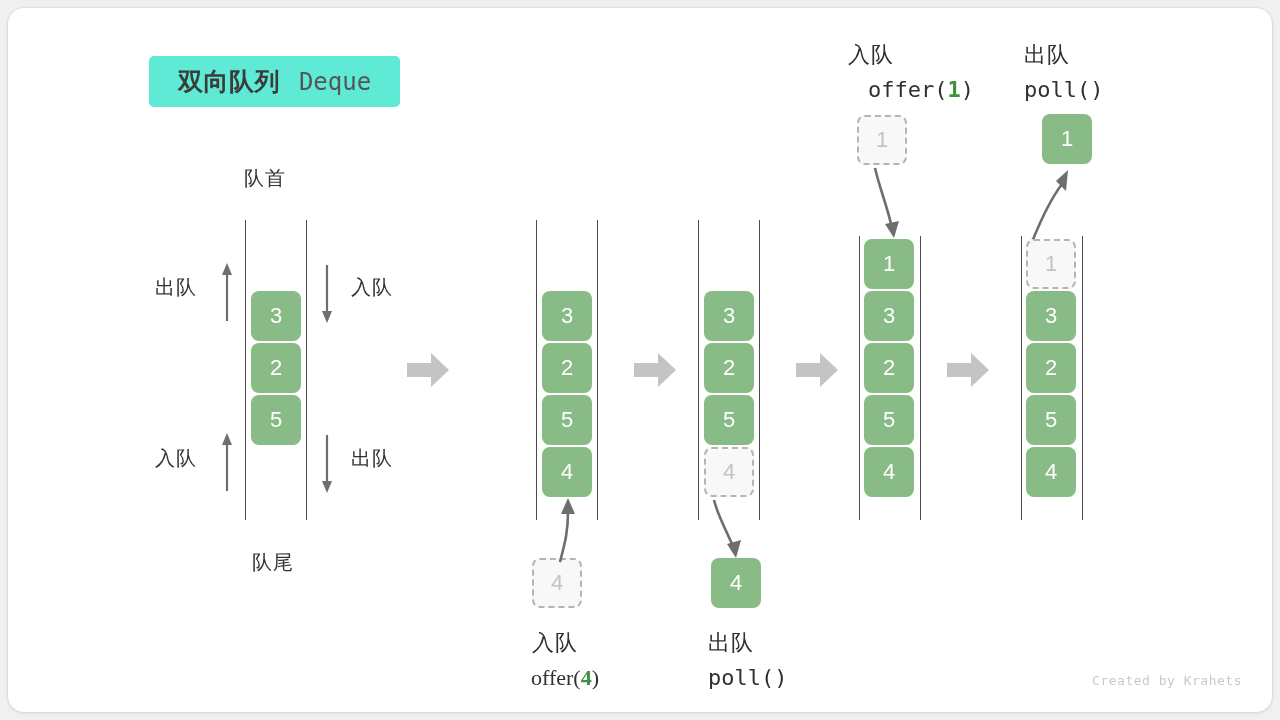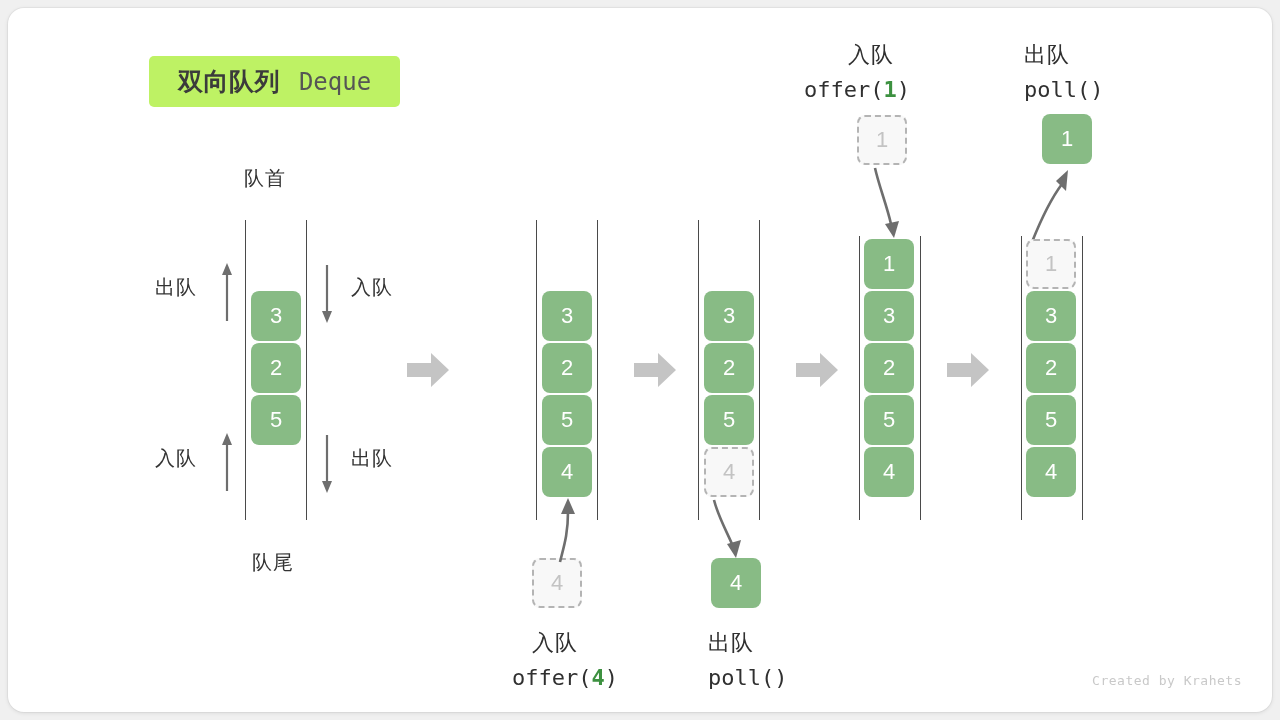--- a/index.html
+++ b/index.html
@@ -28,21 +28,21 @@
     box-shadow: 0 1px 4px rgba(0,0,0,0.10), 0 0 0 1px rgba(0,0,0,0.035);
   }
 
   
   .title-badge {
     position: absolute;
     left: 141px;
     top: 48px;
     width: 251px;
     height: 51px;
-    background: #bef264;
+    background: #5eead4;
     border-radius: 5px;
     display: flex;
     align-items: center;
     justify-content: center;
     gap: 11px;
     white-space: nowrap;
   }
   .title-cn {
     font-size: 25px;
     font-weight: bold;
@@ -192,21 +192,21 @@
       <div class="cell solid" style="left:534px; top:439px;">4</div>
 
       <div class="cell ghost" style="left:524px; top:550px;">4</div>
 
       <svg class="motion" style="left:520px; top:480px;" width="70" height="80">
         <path d="M 32 74 C 36 58, 40 46, 40 24" stroke="#6e6e6e" stroke-width="2.6" fill="none"></path>
         <polygon points="40,10 33,26 47,26" fill="#6e6e6e"></polygon>
       </svg>
 
       <div class="abs label-cn" style="left:524px; top:620px;">入队</div>
-      <div class="abs label-code" style="left:504px; top:657px;">
+      <div class="abs label-code" style="left:523px; top:657px;font-family:Liberation Serif, serif;">
         <span>offer(</span><span class="arg">4</span><span>)</span>
       </div>
     </div>
 
     <svg class="step-arrow" style="left:626px; top:345px;" viewBox="0 0 42 34">
       <polygon points="0,10 24,10 24,0 42,17 24,34 24,24 0,24" fill="#c4c4c4"></polygon>
     </svg>
 
     <div>
       <div class="rail" style="left:690px; top:212px; height:300px;"></div>
@@ -229,21 +229,21 @@
         <span>poll(</span><span class="arg"></span><span>)</span>
       </div>
     </div>
 
     <svg class="step-arrow" style="left:788px; top:345px;" viewBox="0 0 42 34">
       <polygon points="0,10 24,10 24,0 42,17 24,34 24,24 0,24" fill="#c4c4c4"></polygon>
     </svg>
 
     <div>
       <div class="abs label-cn" style="left:840px; top:32px;">入队</div>
-      <div class="abs label-code" style="left:796px; top:69px;">
+      <div class="abs label-code" style="left:860px; top:69px;">
         <span>offer(</span><span class="arg">1</span><span>)</span>
       </div>
 
       <div class="cell ghost" style="left:849px; top:107px;">1</div>
 
       <svg class="motion" style="left:845px; top:158px;" width="70" height="80">
         <path d="M 22 2 C 26 20, 34 40, 38 58" stroke="#6e6e6e" stroke-width="2.6" fill="none"></path>
         <polygon points="41,72 32,58 46,55" fill="#6e6e6e"></polygon>
       </svg>
 

